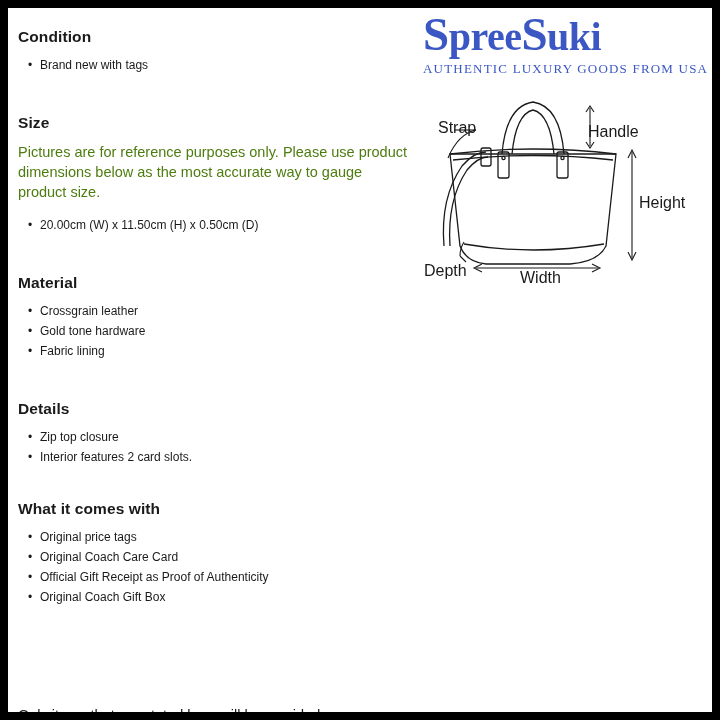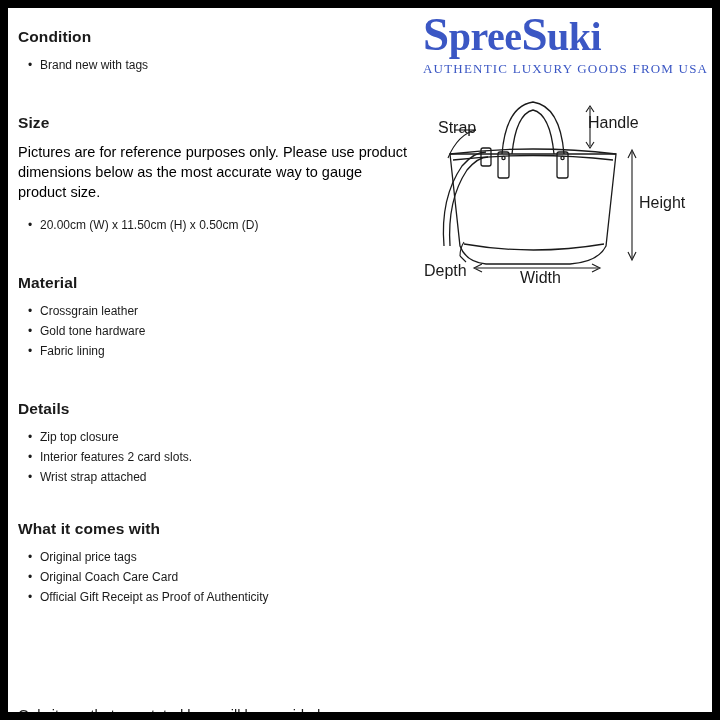--- a/index.html
+++ b/index.html
@@ -48,21 +48,21 @@
     position: relative;
   }
   ul.bullets li::before {
     content: "\2022";
     position: absolute;
     left: -12px;
     top: 0;
   }
   p.para {
     font-size: 14.5px;
-    color: #000000;
+    color: #4d7c0f;
     line-height: 20px;
     margin: 0;
     width: 392px;
   }
   .gap-md { height: 14px; }
   .gap-lg { height: 20px; }
   .gap-xl { height: 26px; }
   .footer-note {
     position: absolute;
     left: 10px;
@@ -106,21 +106,21 @@
     height: 210px;
   }
   .diagram svg { display: block; }
   .dlabel {
     position: absolute;
     font-size: 16px;
     color: #1a1a1a;
     white-space: nowrap;
   }
   .lbl-strap  { left: 18px;  top: 33px; }
-  .lbl-handle { left: 168px; top: 28px; }
+  .lbl-handle { left: 168px; top: 37px; }
   .lbl-height { left: 219px; top: 108px; text-align: center; }
   .lbl-depth  { left: 4px;   top: 176px; }
   .lbl-width  { left: 100px; top: 183px; }
 </style>
 </head>
 <body>
 
 <div class="page">
 
   <div class="logo">
@@ -203,29 +203,29 @@
       <li>Gold tone hardware</li>
       <li>Fabric lining</li>
     </ul>
 
     <div class="gap-xl"></div>
 
     <h2 class="section">Details</h2>
     <ul class="bullets">
       <li>Zip top closure</li>
       <li>Interior features 2 card slots.</li>
-      <li>Wrist strap attached</li>
     </ul>
 
     <div class="gap-lg"></div>
 
     <h2 class="section">What it comes with</h2>
     <ul class="bullets">
       <li>Original price tags</li>
       <li>Original Coach Care Card</li>
       <li>Official Gift Receipt as Proof of Authenticity</li>
+      <li>Original Coach Gift Box</li>
     </ul>
 
   </div>
 
   <div class="footer-note">Only items that are stated here will be provided.</div>
 
 </div>
 
 </body></html>

